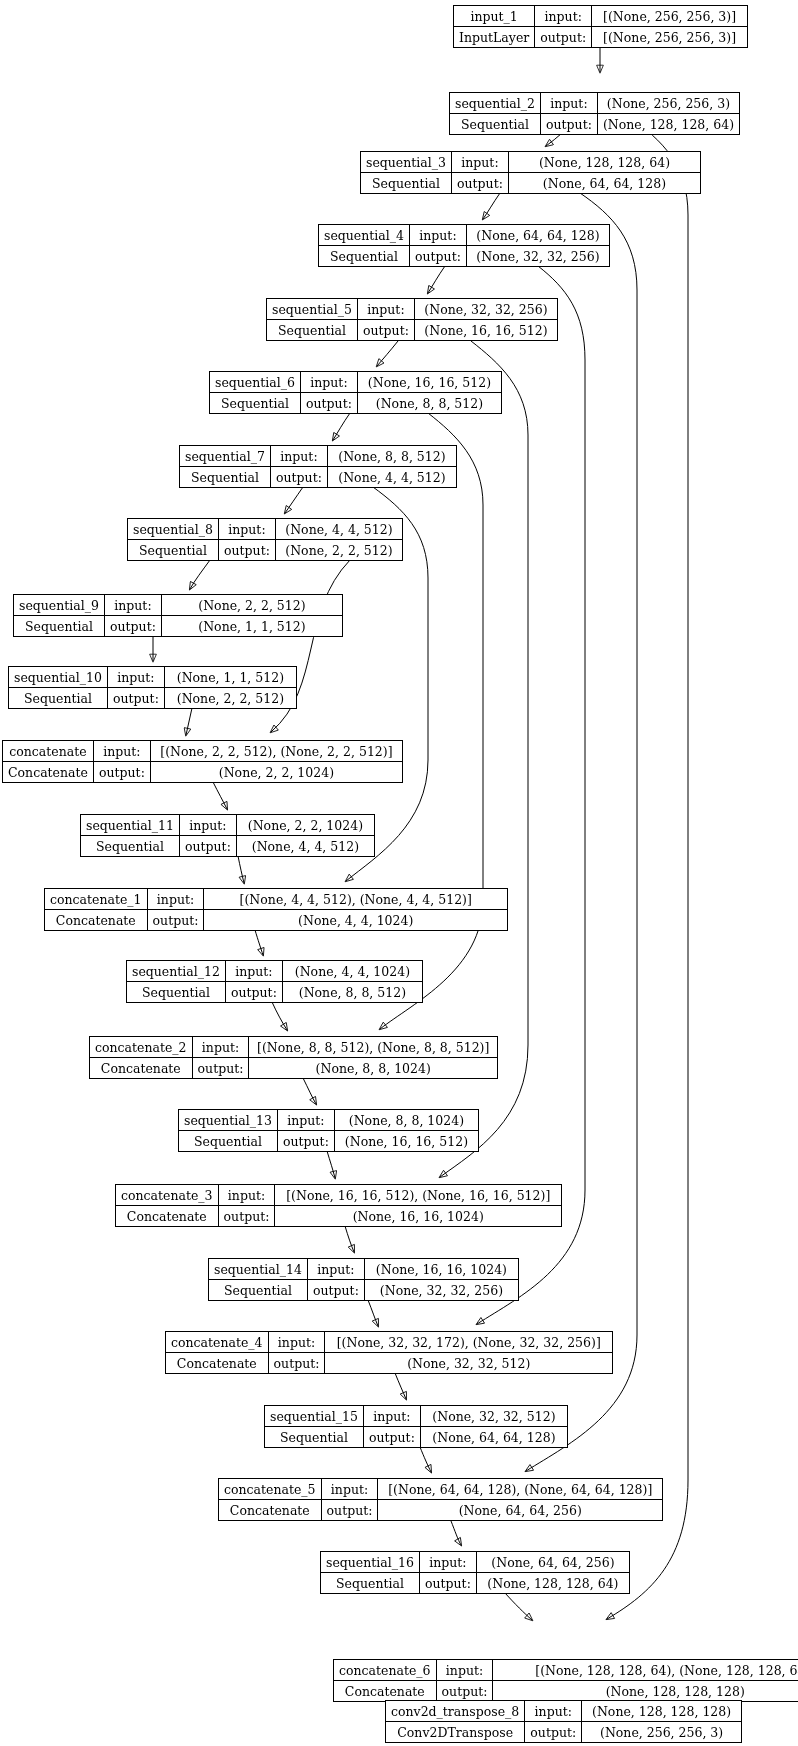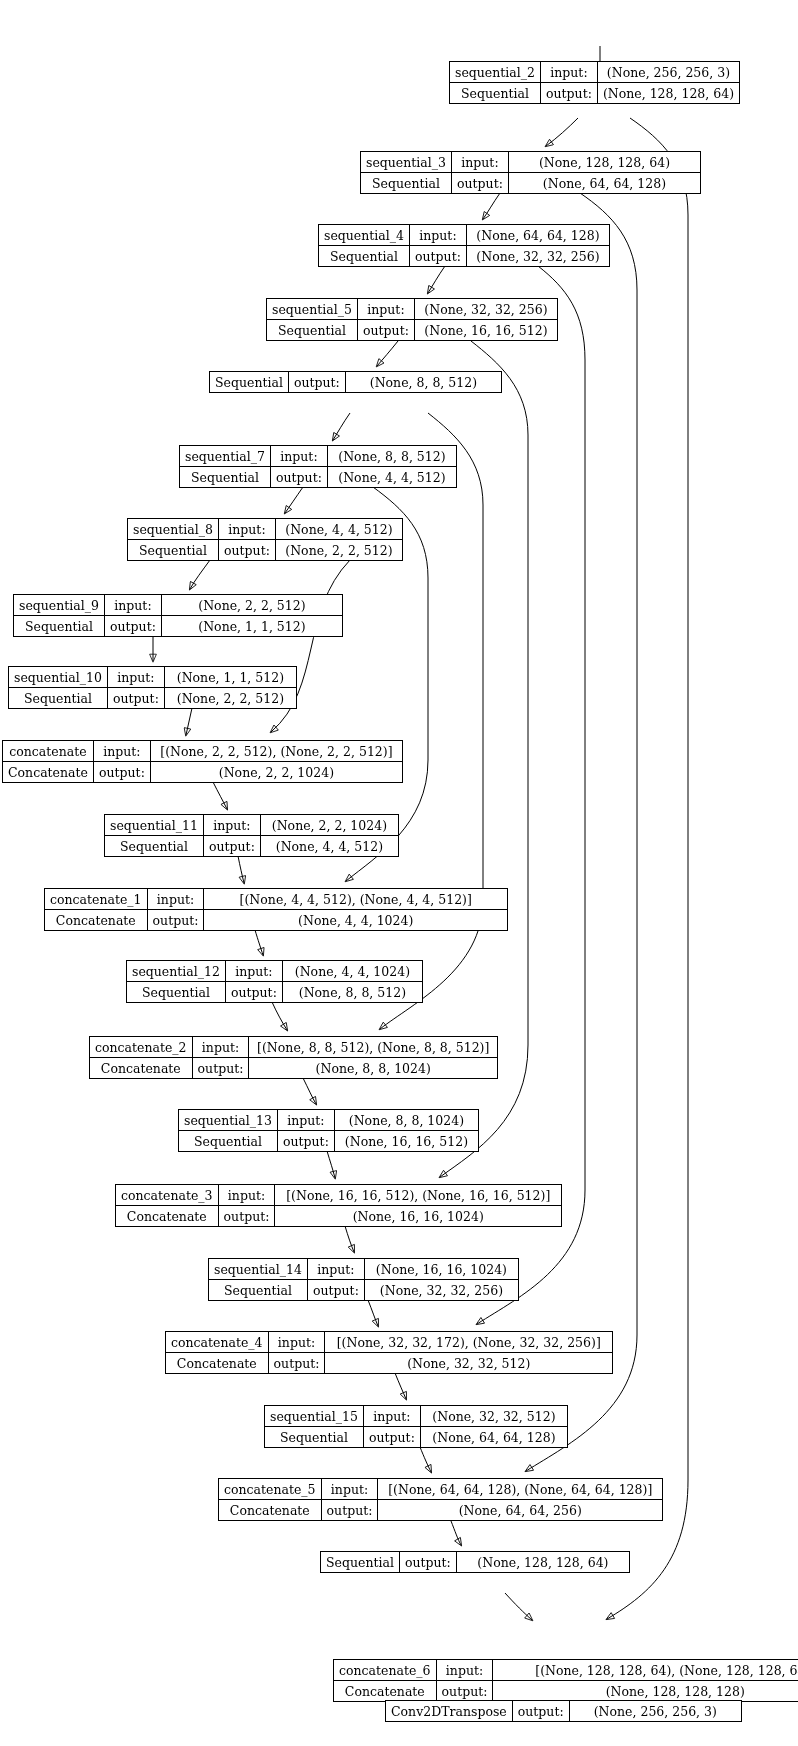--- a/index.html
+++ b/index.html
@@ -72,22 +72,36 @@
     <path d="M 538 266 C 566 288 585 312 585 360 L 585 1190 C 585 1265 521 1296 477 1324" marker-end="url(#arrow)"></path>
     <path d="M 395 1373 C 399 1383 403 1392 406 1399" marker-end="url(#arrow)"></path>
     <path d="M 420 1447 C 424 1457 428 1466 431 1472" marker-end="url(#arrow)"></path>
     <path d="M 580 193 C 612 215 637 240 637 290 L 637 1335 C 637 1410 571 1443 526 1471" marker-end="url(#arrow)"></path>
     <path d="M 451 1521 C 455 1531 458 1540 461 1545" marker-end="url(#arrow)"></path>
     <path d="M 505 1593 C 515 1604 524 1613 532 1620" marker-end="url(#arrow)"></path>
     <path d="M 630 118 C 662 140 688 165 688 215 L 688 1480 C 688 1560 651 1593 607 1619" marker-end="url(#arrow)"></path>
     <path d="M 565 1668 L 565 1695" marker-end="url(#arrow)"></path>
   </svg>
 
-
-  <table class="node" style="left:449px;top:61px;width:288px">
+  <table class="node" style="left:453px;top:5px;width:295px">
+      <tbody>
+    <tr>
+          <td class="c1">input_1</td>
+          <td class="c2">input:</td>
+          <td class="c3">[(None, 256, 256, 3)]</td>
+        </tr>
+    <tr>
+          <td class="c1">InputLayer</td>
+          <td class="c2">output:</td>
+          <td class="c3">[(None, 256, 256, 3)]</td>
+        </tr>
+  </tbody>
+    </table>
+
+  <table class="node" style="left:449px;top:92px;width:288px">
       <tbody>
     <tr>
           <td class="c1">sequential_2</td>
           <td class="c2">input:</td>
           <td class="c3">(None, 256, 256, 3)</td>
         </tr>
     <tr>
           <td class="c1">Sequential</td>
           <td class="c2">output:</td>
           <td class="c3">(None, 128, 128, 64)</td>
@@ -136,20 +150,25 @@
           <td class="c1">Sequential</td>
           <td class="c2">output:</td>
           <td class="c3">(None, 16, 16, 512)</td>
         </tr>
   </tbody>
     </table>
 
   <table class="node" style="left:209px;top:371px;width:293px">
       <tbody>
     <tr>
+          <td class="c1">sequential_6</td>
+          <td class="c2">input:</td>
+          <td class="c3">(None, 16, 16, 512)</td>
+        </tr>
+    <tr>
           <td class="c1">Sequential</td>
           <td class="c2">output:</td>
           <td class="c3">(None, 8, 8, 512)</td>
         </tr>
   </tbody>
     </table>
 
   <table class="node" style="left:179px;top:445px;width:278px">
       <tbody>
     <tr>
@@ -218,21 +237,21 @@
           <td class="c3">[(None, 2, 2, 512), (None, 2, 2, 512)]</td>
         </tr>
     <tr>
           <td class="c1">Concatenate</td>
           <td class="c2">output:</td>
           <td class="c3">(None, 2, 2, 1024)</td>
         </tr>
   </tbody>
     </table>
 
-  <table class="node" style="left:104px;top:814px;width:295px">
+  <table class="node" style="left:80px;top:814px;width:295px">
       <tbody>
     <tr>
           <td class="c1">sequential_11</td>
           <td class="c2">input:</td>
           <td class="c3">(None, 2, 2, 1024)</td>
         </tr>
     <tr>
           <td class="c1">Sequential</td>
           <td class="c2">output:</td>
           <td class="c3">(None, 4, 4, 512)</td>
@@ -371,20 +390,25 @@
           <td class="c1">Concatenate</td>
           <td class="c2">output:</td>
           <td class="c3">(None, 64, 64, 256)</td>
         </tr>
   </tbody>
     </table>
 
   <table class="node" style="left:320px;top:1551px;width:310px">
       <tbody>
     <tr>
+          <td class="c1">sequential_16</td>
+          <td class="c2">input:</td>
+          <td class="c3">(None, 64, 64, 256)</td>
+        </tr>
+    <tr>
           <td class="c1">Sequential</td>
           <td class="c2">output:</td>
           <td class="c3">(None, 128, 128, 64)</td>
         </tr>
   </tbody>
     </table>
 
   <table class="node" style="left:333px;top:1659px;width:525px">
       <tbody>
     <tr>
@@ -396,20 +420,25 @@
           <td class="c1">Concatenate</td>
           <td class="c2">output:</td>
           <td class="c3">(None, 128, 128, 128)</td>
         </tr>
   </tbody>
     </table>
 
   <table class="node" style="left:385px;top:1700px;width:357px">
       <tbody>
     <tr>
+          <td class="c1">conv2d_transpose_8</td>
+          <td class="c2">input:</td>
+          <td class="c3">(None, 128, 128, 128)</td>
+        </tr>
+    <tr>
           <td class="c1">Conv2DTranspose</td>
           <td class="c2">output:</td>
           <td class="c3">(None, 256, 256, 3)</td>
         </tr>
   </tbody>
     </table>
 
 </div>
 
 </body></html>

